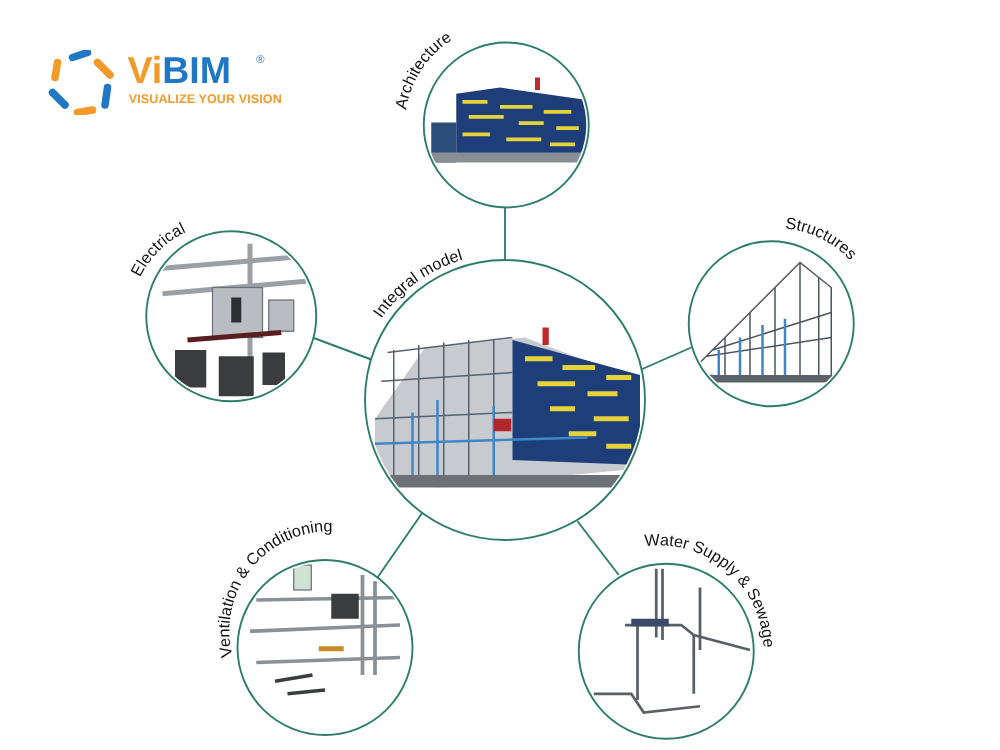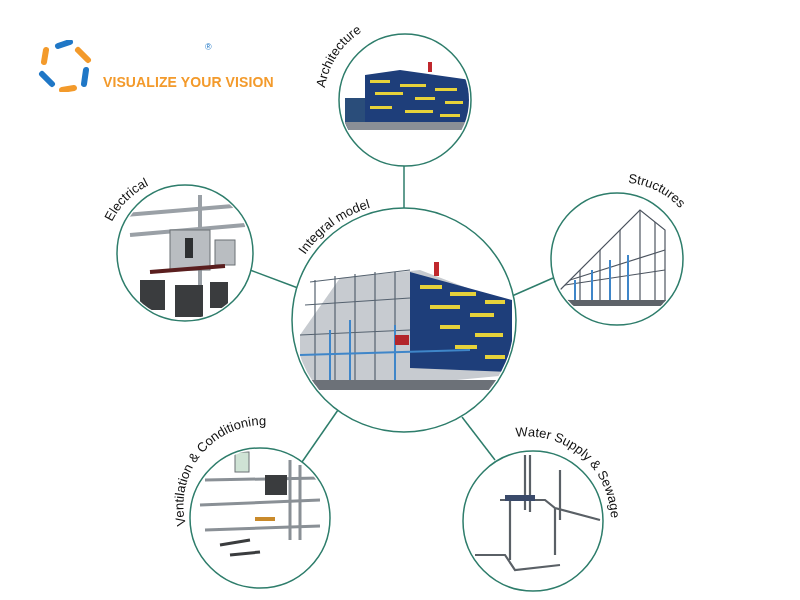--- a/index.html
+++ b/index.html
@@ -2,38 +2,39 @@
 <html><head>
 <meta charset="utf-8">
 <style>
   html, body { margin:0; padding:0; }
   body { width:800px; height:600px; background:#ffffff; position:relative; overflow:hidden; font-family:"Liberation Sans", sans-serif; }
   .logo { position:absolute; left:38px; top:40px; width:180px; height:52px; }
   .logo-text { position:absolute; left:64px; top:0; font-family:"Liberation Sans", sans-serif; font-weight:bold; font-size:30px; letter-spacing:0px; line-height:34px; }
   .logo-text .vi { color:#f39a2b; }
   .logo-text .bim { color:#1f77c6; }
   .logo-reg { position:absolute; left:167px; top:2px; font-size:9px; color:#1f77c6; }
-  .logo-tag { position:absolute; left:65px; top:34px; font-size:14px; font-weight:bold; color:#f39a2b; letter-spacing:0.1px; white-space:nowrap; }
+  .logo-tag { position:absolute; left:65px; top:34px; font-size:10px; font-weight:bold; color:#f39a2b; letter-spacing:0.1px; white-space:nowrap; }
   svg.diagram { position:absolute; left:0; top:0; }
   .circle-label { font-family:"Liberation Sans", sans-serif; font-size:13px; fill:#111; }
 </style>
 </head>
 <body>
 
 <div class="logo">
   <svg width="60" height="52" viewBox="0 0 60 52">
     <g stroke-linecap="round" stroke-width="6">
       <line x1="20" y1="6" x2="32" y2="2" stroke="#1f77c6"></line>
       <line x1="40" y1="10" x2="50" y2="20" stroke="#f39a2b"></line>
       <line x1="48" y1="30" x2="46" y2="44" stroke="#1f77c6"></line>
       <line x1="36" y1="48" x2="24" y2="50" stroke="#f39a2b"></line>
       <line x1="14" y1="44" x2="4" y2="34" stroke="#1f77c6"></line>
       <line x1="6" y1="22" x2="8" y2="10" stroke="#f39a2b"></line>
     </g>
   </svg>
+  <div class="logo-text"><span class="vi">Vi</span><span class="bim">BIM</span></div>
   <div class="logo-reg">®</div>
   <div class="logo-tag">VISUALIZE YOUR VISION</div>
 </div>
 
 <svg class="diagram" width="800" height="600" viewBox="0 0 800 600">
   <defs>
     <path id="arc-center" d="M 305 255 A 120 120 0 0 1 400 203"></path>
     <path id="arc-arch" d="M 325 88 A 80 80 0 0 1 385 22"></path>
     <path id="arc-struct" d="M 628 183 A 78 78 0 0 1 690 222"></path>
     <path id="arc-elec" d="M 112 222 A 78 78 0 0 1 165 180"></path>

